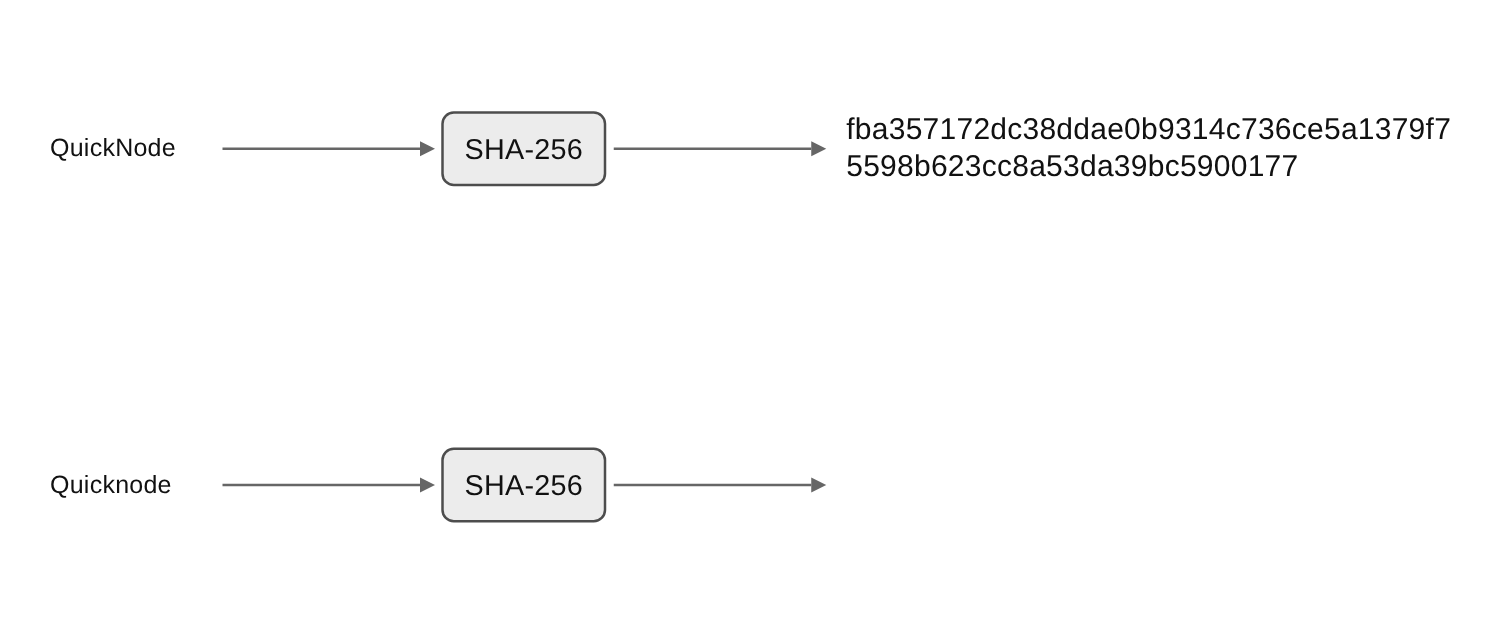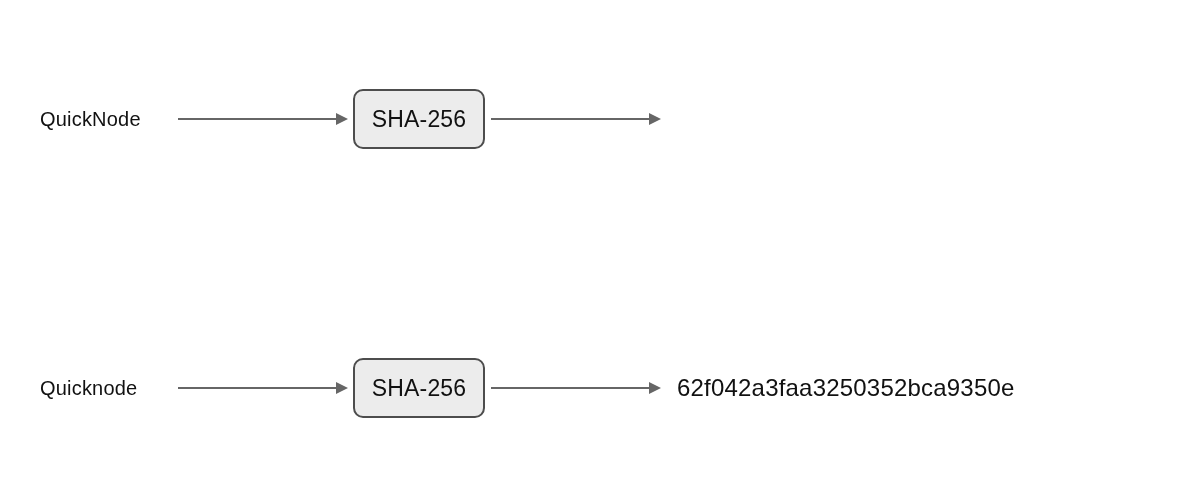--- a/index.html
+++ b/index.html
@@ -87,31 +87,34 @@
     <div class="input-label">QuickNode</div>
     <div class="arrow">
       <div class="arrow-line"></div>
       <div class="arrow-head"></div>
     </div>
     <div class="sha-box">SHA-256</div>
     <div class="arrow">
       <div class="arrow-line"></div>
       <div class="arrow-head"></div>
     </div>
+    <div class="hash-output">
+      <div>fba357172dc38ddae0b9314c736ce5a1379f7</div>
+      <div>5598b623cc8a53da39bc5900177</div>
+    </div>
   </div>
 
   <div class="row row-2">
     <div class="input-label">Quicknode</div>
     <div class="arrow">
       <div class="arrow-line"></div>
       <div class="arrow-head"></div>
     </div>
     <div class="sha-box">SHA-256</div>
     <div class="arrow">
       <div class="arrow-line"></div>
       <div class="arrow-head"></div>
     </div>
     <div class="hash-output">
-      <div>62f042a3faa3250352bca9350e</div>
     </div>
   </div>
 
 </div>
 
 </body></html>

